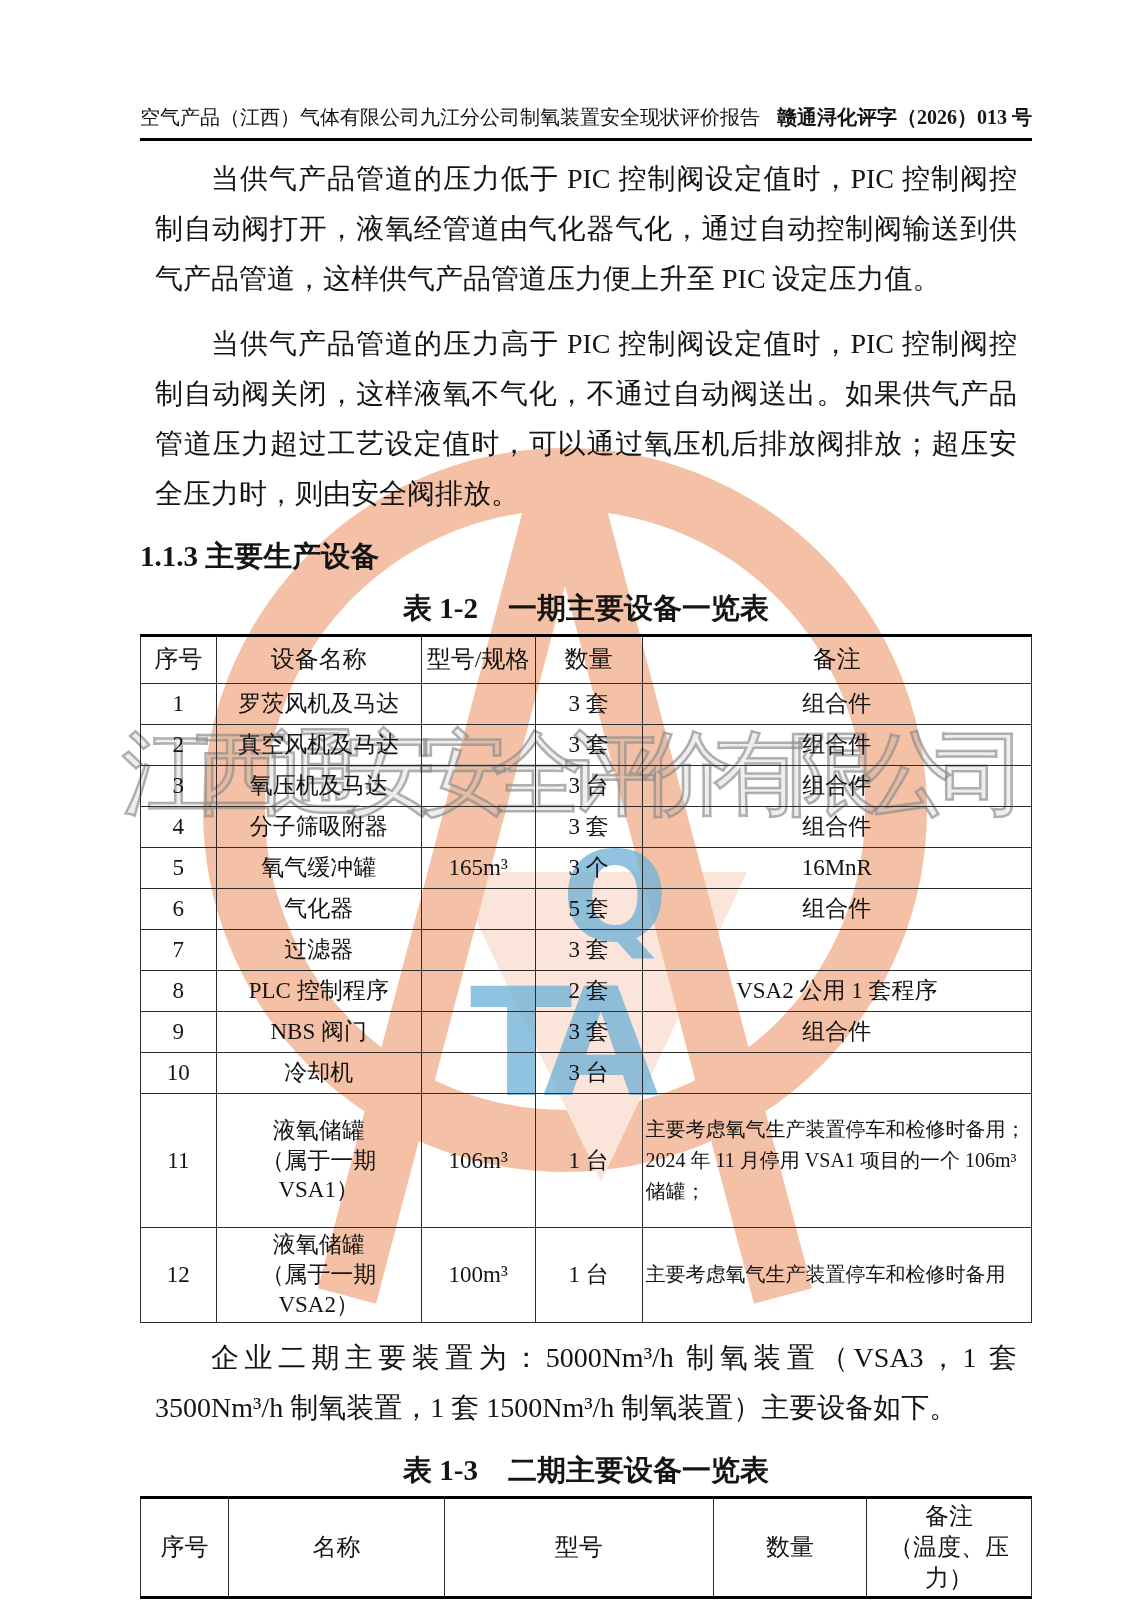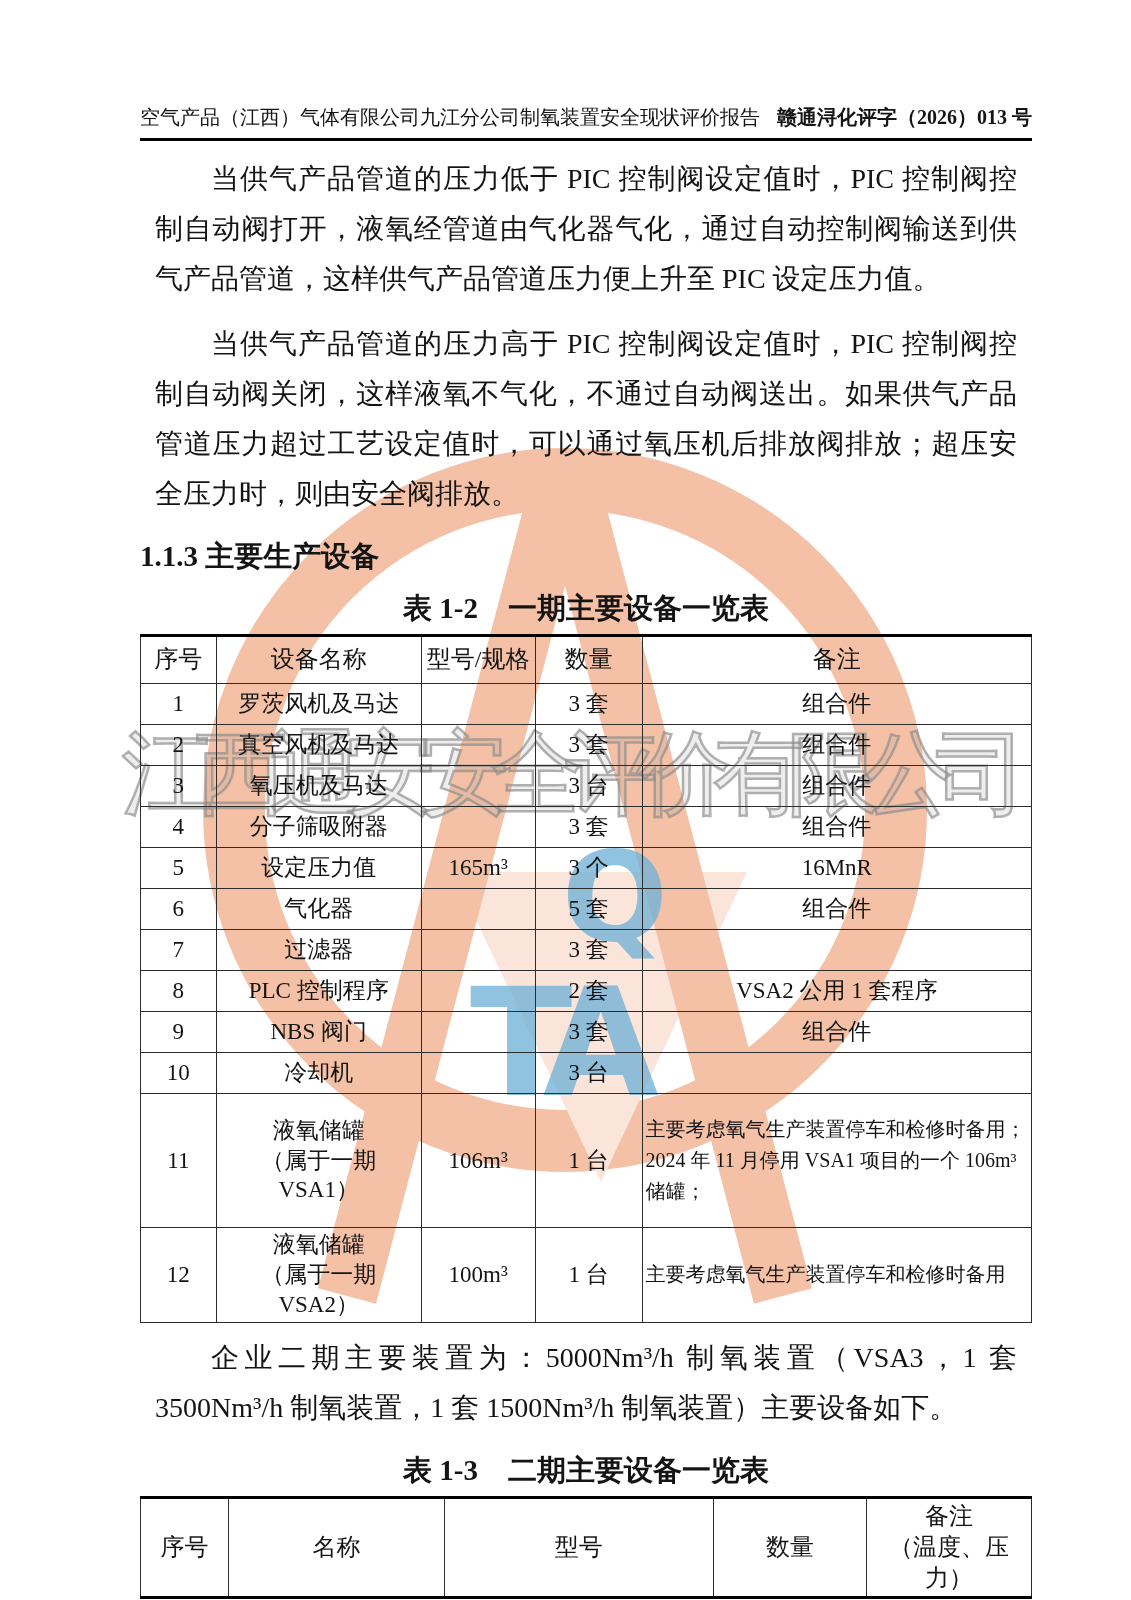--- a/index.html
+++ b/index.html
@@ -120,21 +120,21 @@
         </tr>
         <tr>
           <td>4</td>
           <td>分子筛吸附器</td>
           <td></td>
           <td>3 套</td>
           <td>组合件</td>
         </tr>
         <tr>
           <td>5</td>
-          <td>设定压力值</td>
+          <td>氧气缓冲罐</td>
           <td>165m³</td>
           <td>3 个</td>
           <td>16MnR</td>
         </tr>
         <tr>
           <td>6</td>
           <td>气化器</td>
           <td></td>
           <td>5 套</td>
           <td>组合件</td>

